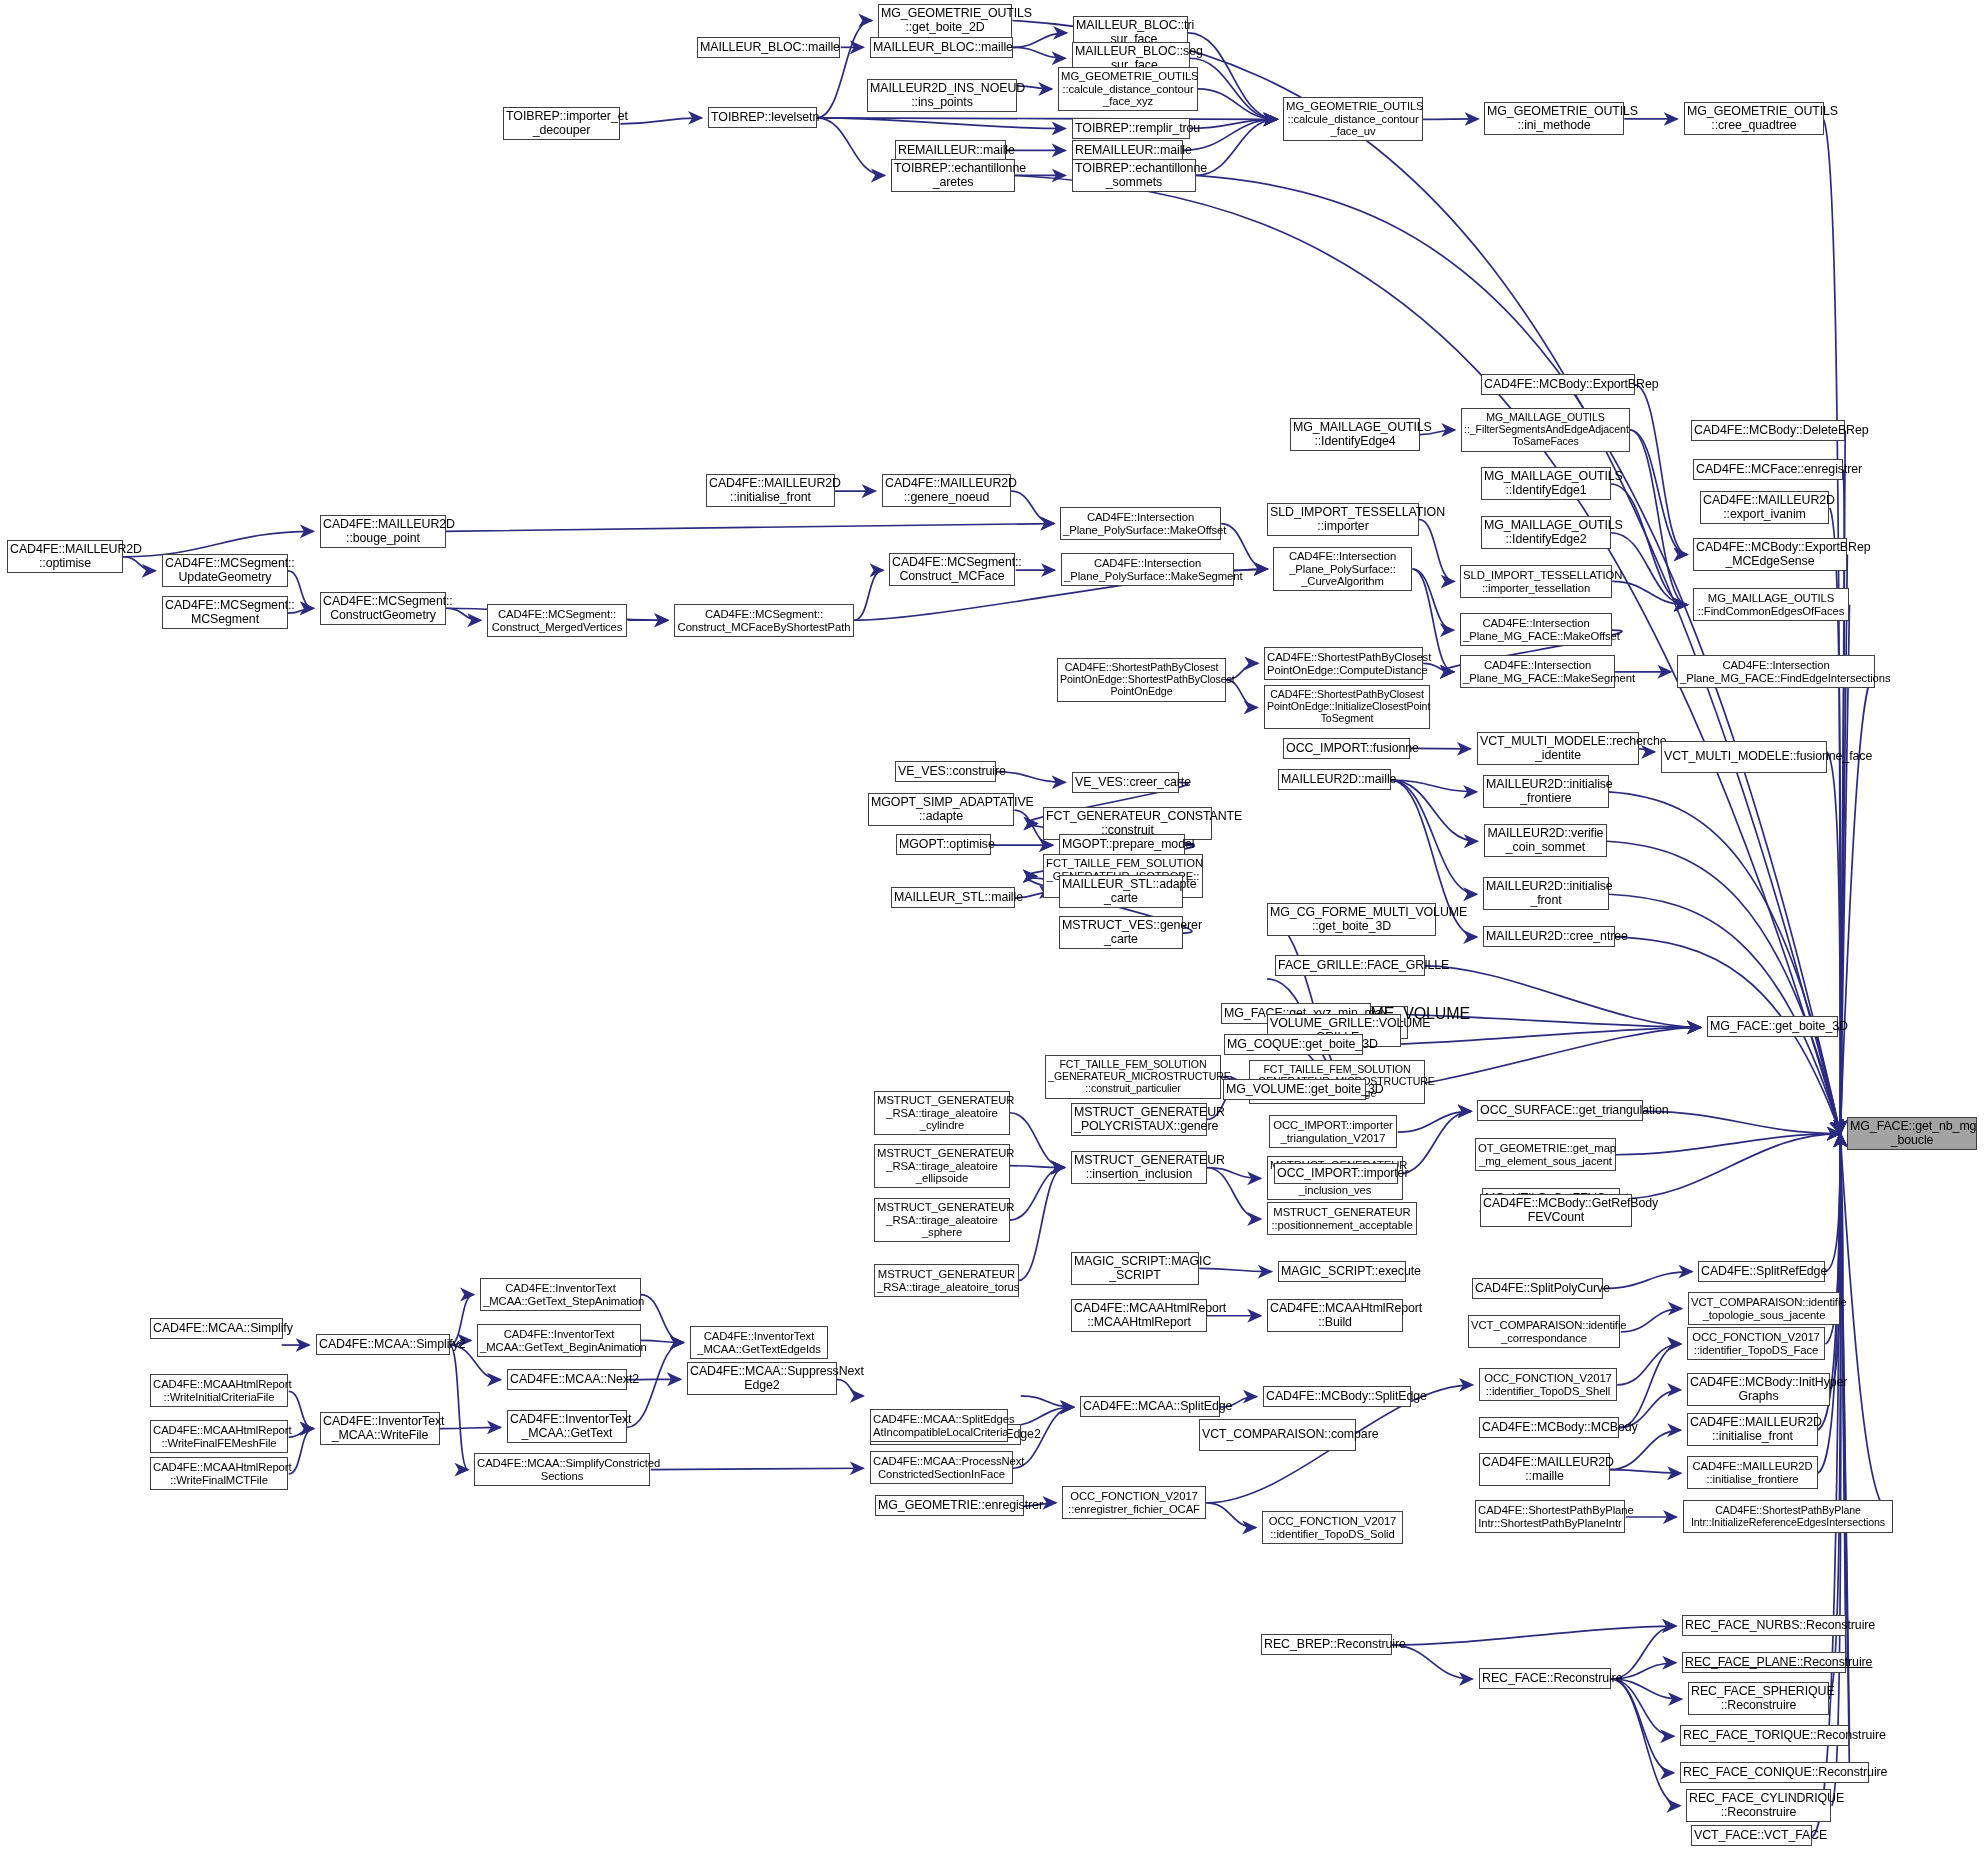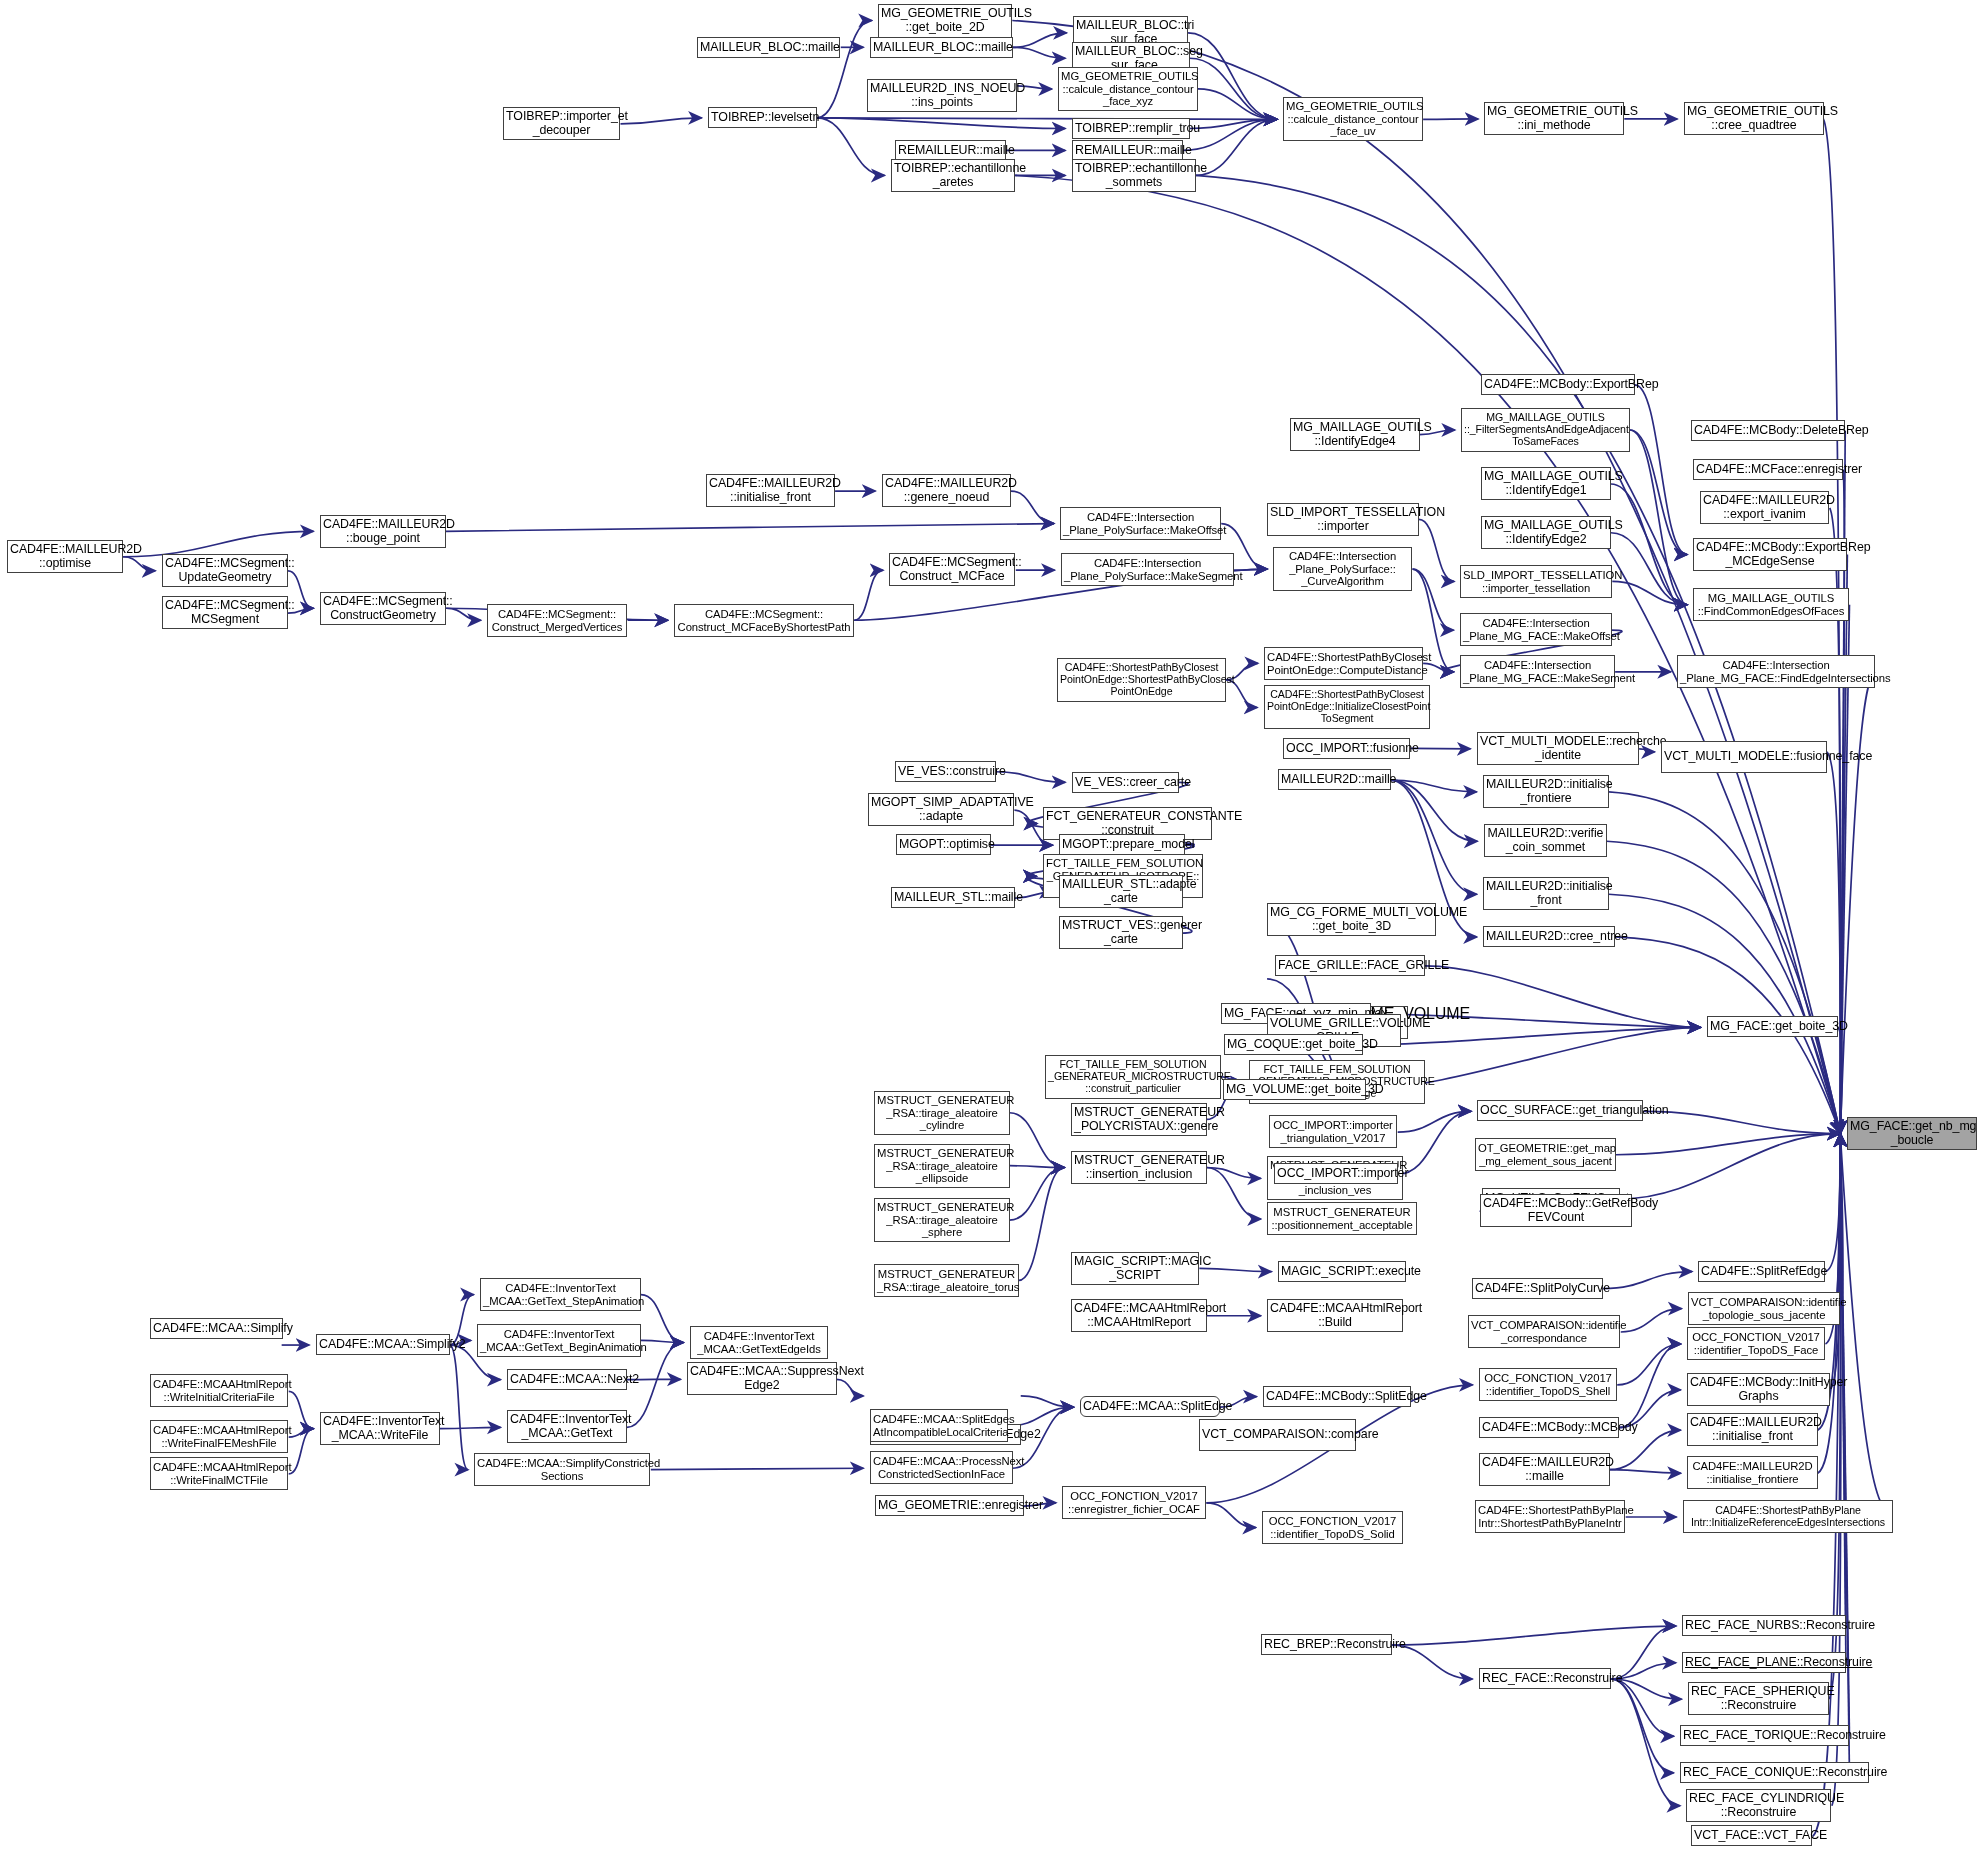--- a/index.html
+++ b/index.html
@@ -604,21 +604,21 @@
         <span>OCC_FONCTION_V2017
 ::identifier_TopoDS_Shell</span>
       </div>
       <div class="node" style="left: 1687px; top: 1373px; width: 143px; height: 33px; font-size: 12.4px;">
         <span>CAD4FE::MCBody::InitHyper
 Graphs</span>
       </div>
       <div class="node" style="left: 870px; top: 1385px; width: 151px; height: 21px; font-size: 12.4px; margin-top: 39px;">
         <span>CAD4FE::MCAA::DeleteEdge2</span>
       </div>
-      <div class="node" style="left: 1080px; top: 1396px; width: 140px; height: 21px; font-size: 12.4px; border-radius: 6px;">
+      <div class="node" style="left: 1080px; top: 1396px; width: 140px; height: 21px; font-size: 12.4px;">
         <span>CAD4FE::MCAA::SplitEdge</span>
       </div>
       <div class="node" style="left: 150px; top: 1420px; width: 138px; height: 33px; font-size: 11.3px;">
         <span>CAD4FE::MCAAHtmlReport
 ::WriteFinalFEMeshFile</span>
       </div>
       <div class="node" style="left: 320px; top: 1412px; width: 120px; height: 33px; font-size: 12.4px;">
         <span>CAD4FE::InventorText
 _MCAA::WriteFile</span>
       </div>

